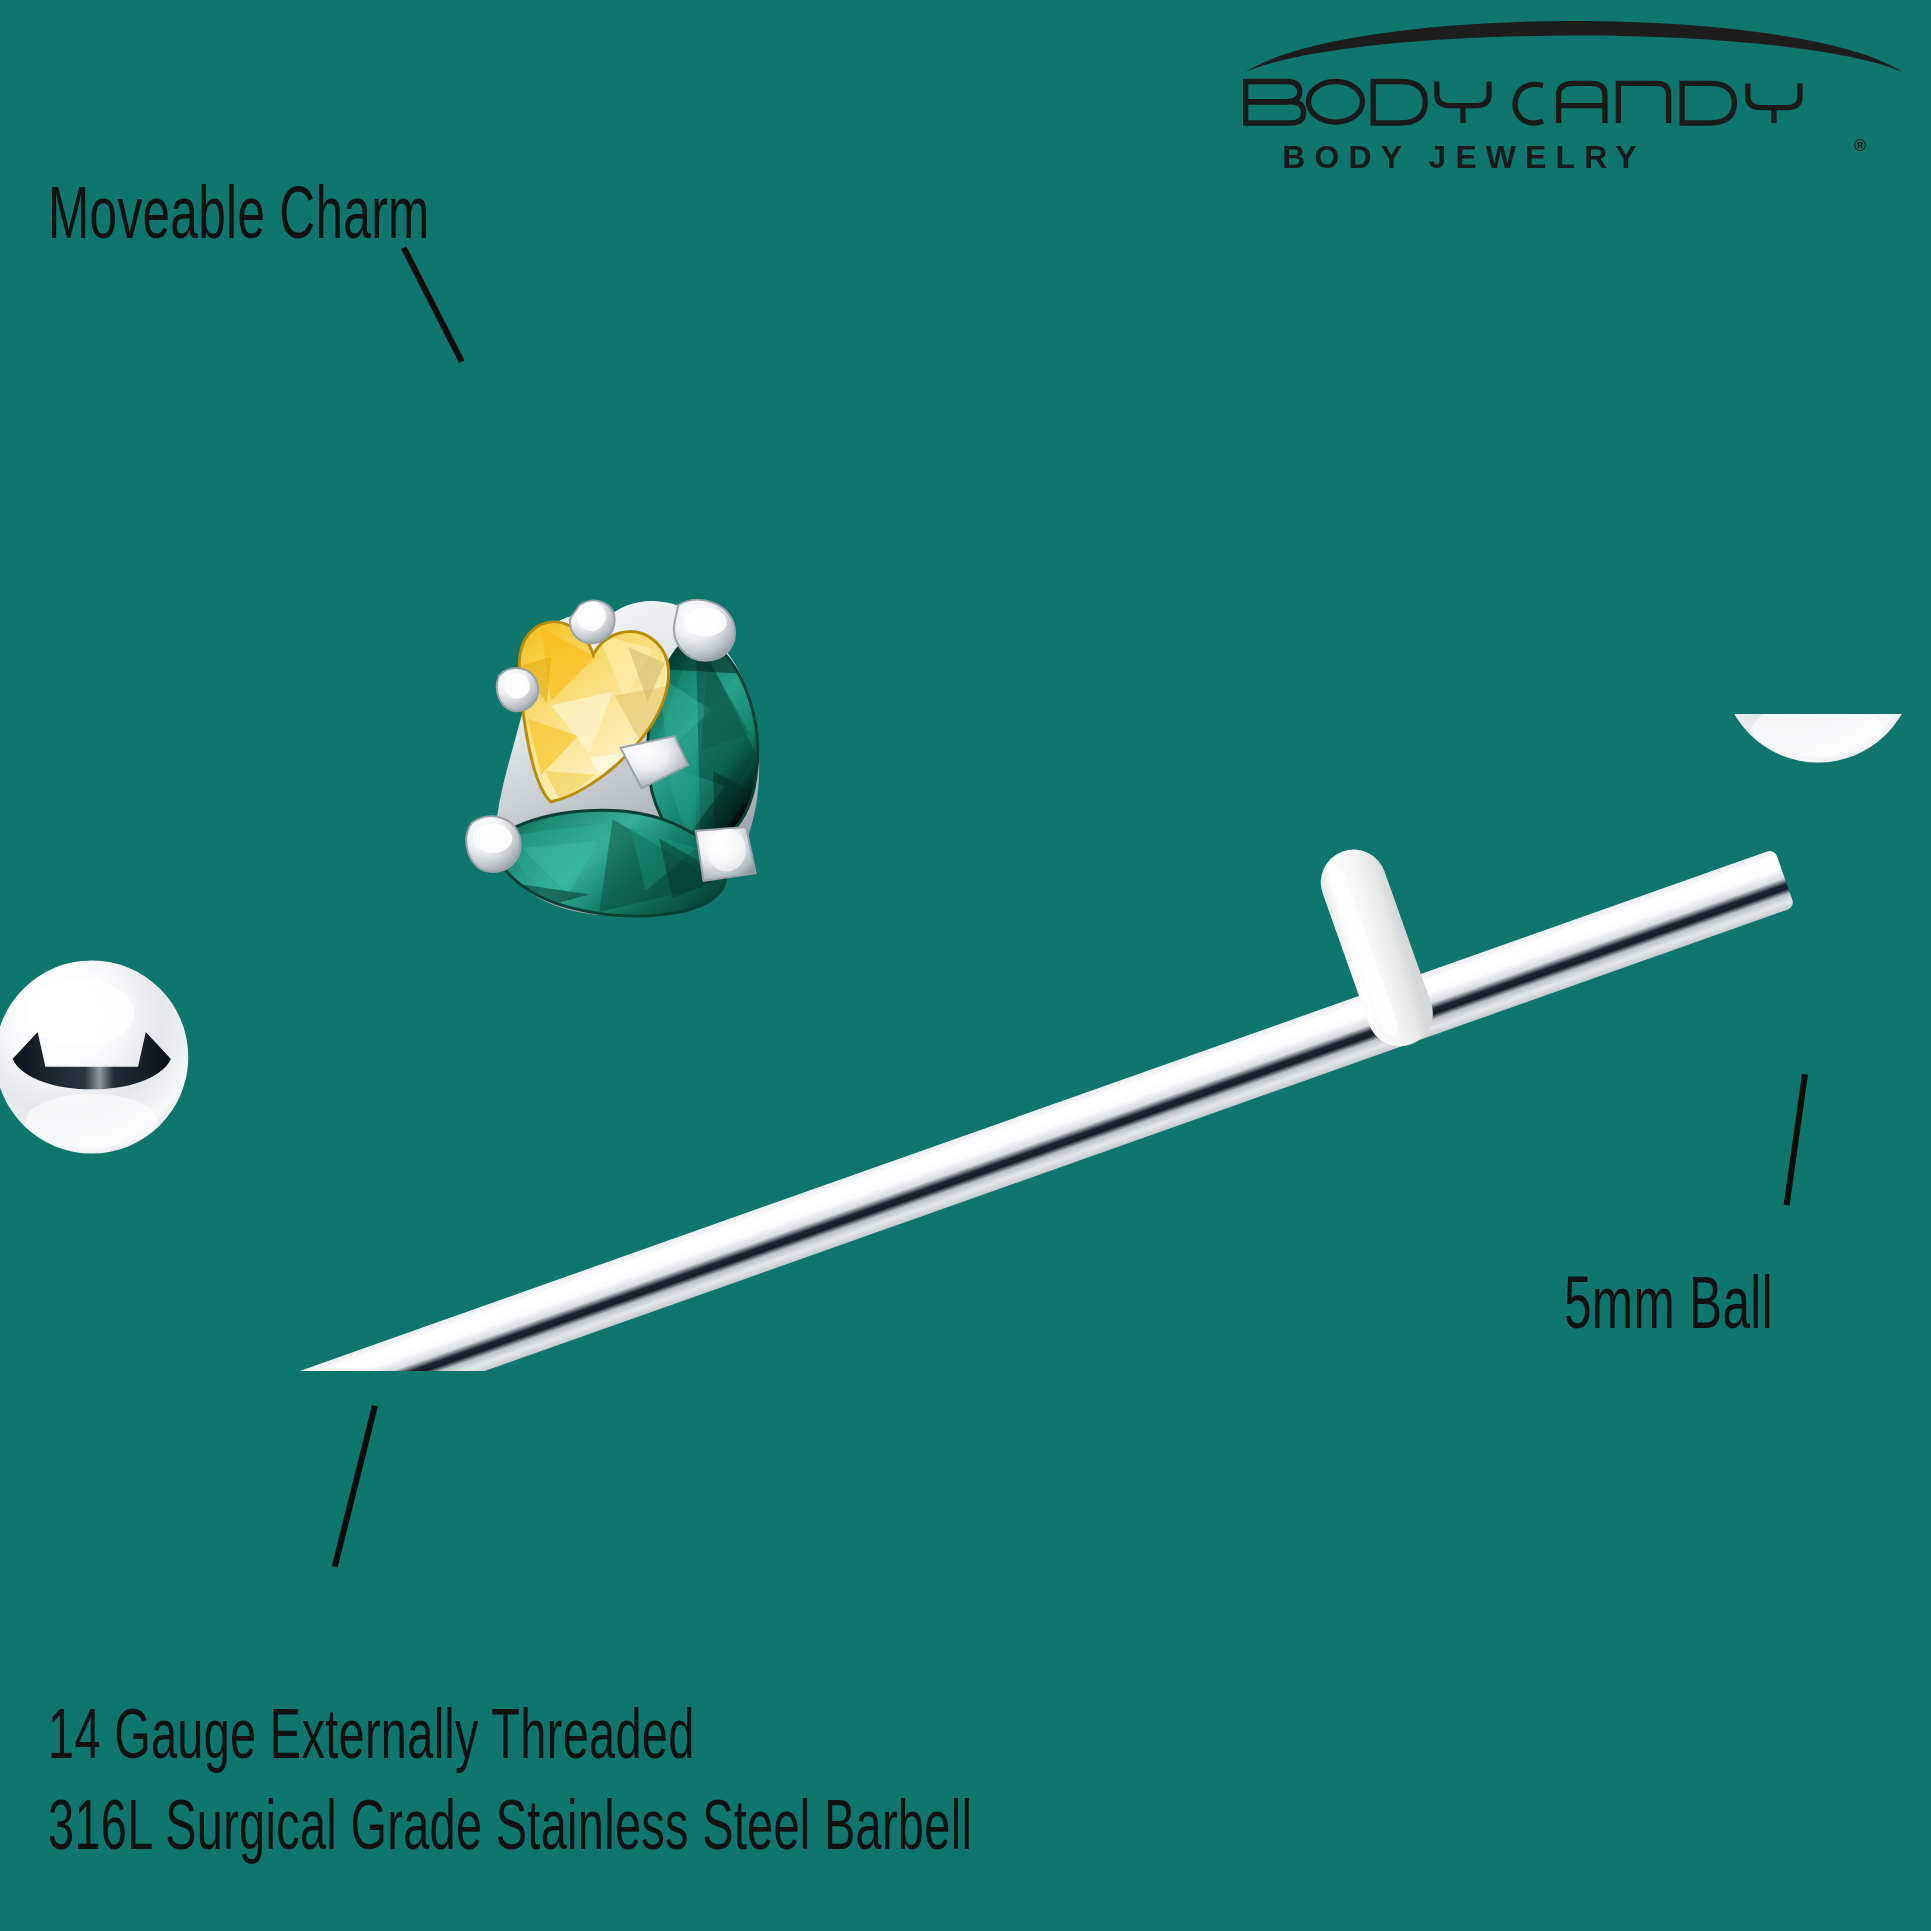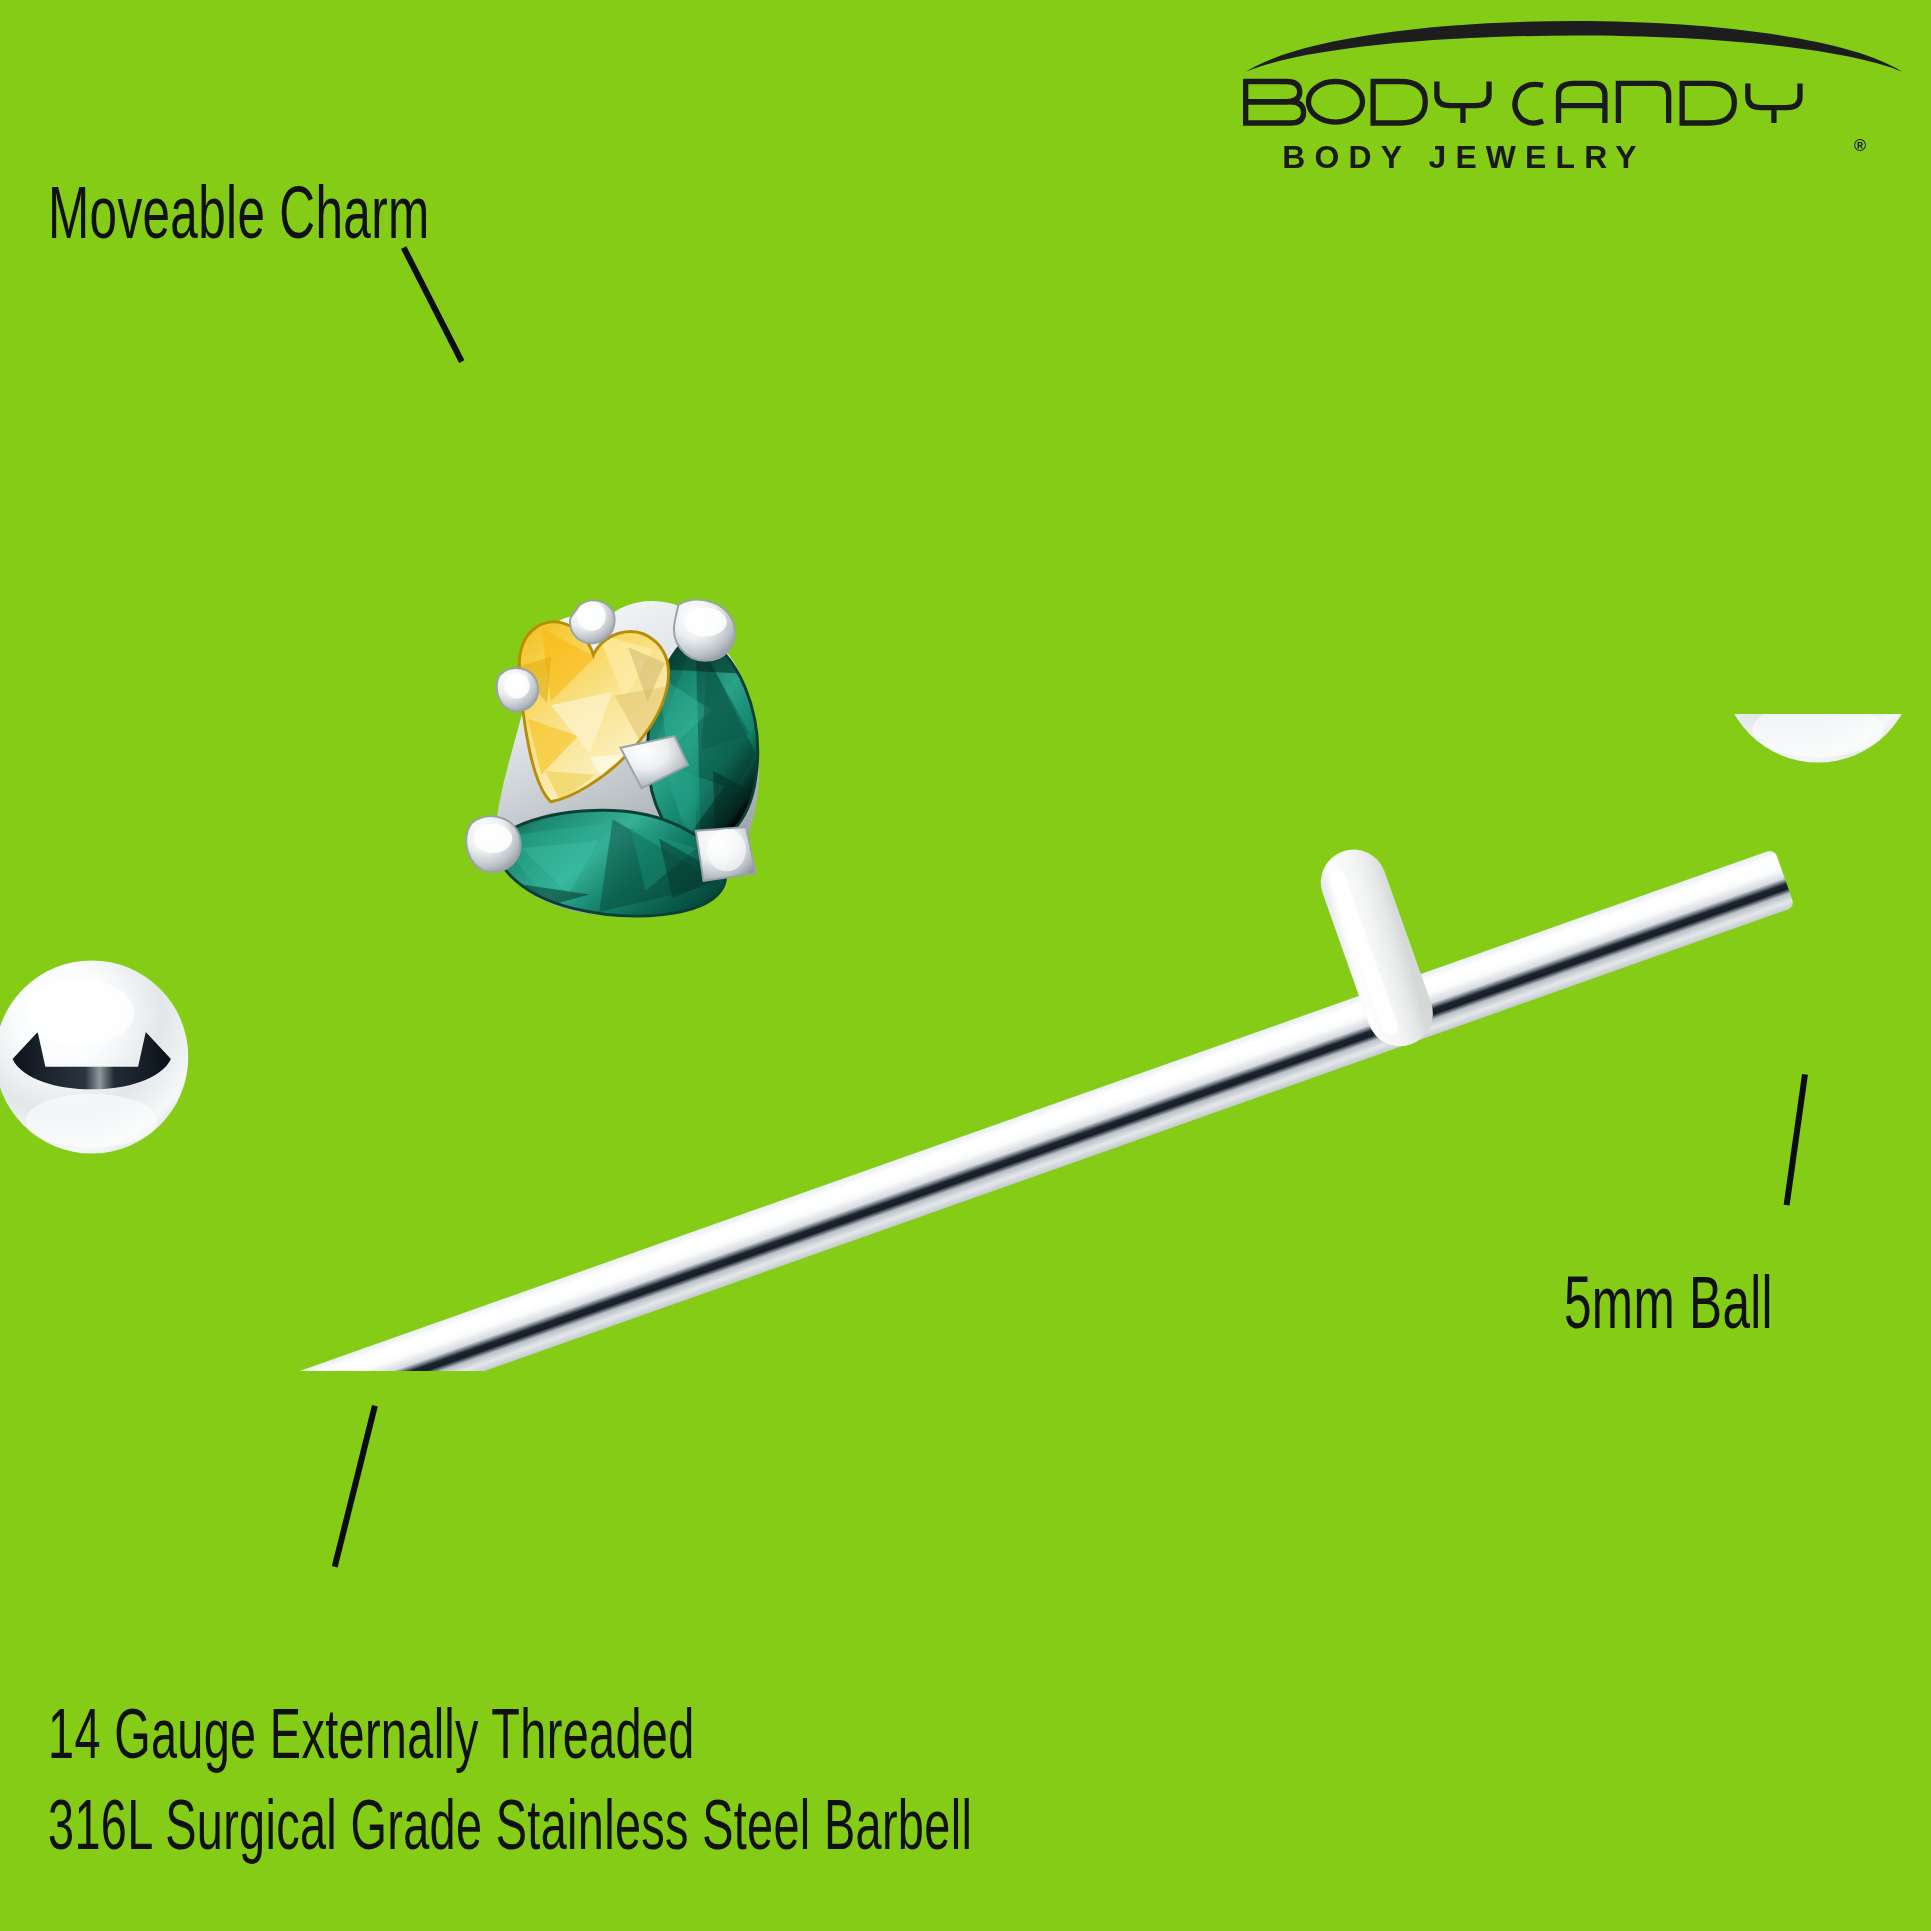--- a/index.html
+++ b/index.html
@@ -4,21 +4,21 @@
 <style>
   html, body {
     margin: 0;
     padding: 0;
     background: #ffffff;
   }
   #stage {
     position: relative;
     width: 1931px;
     height: 1931px;
-    background: #84cc16;
+    background: #0f766e;
     overflow: hidden;
     font-family: "Liberation Sans", sans-serif;
   }
 
   
   #brand-logo {
     position: absolute;
     left: 1236px;
     top: 7.7px;
     width: 676px;

